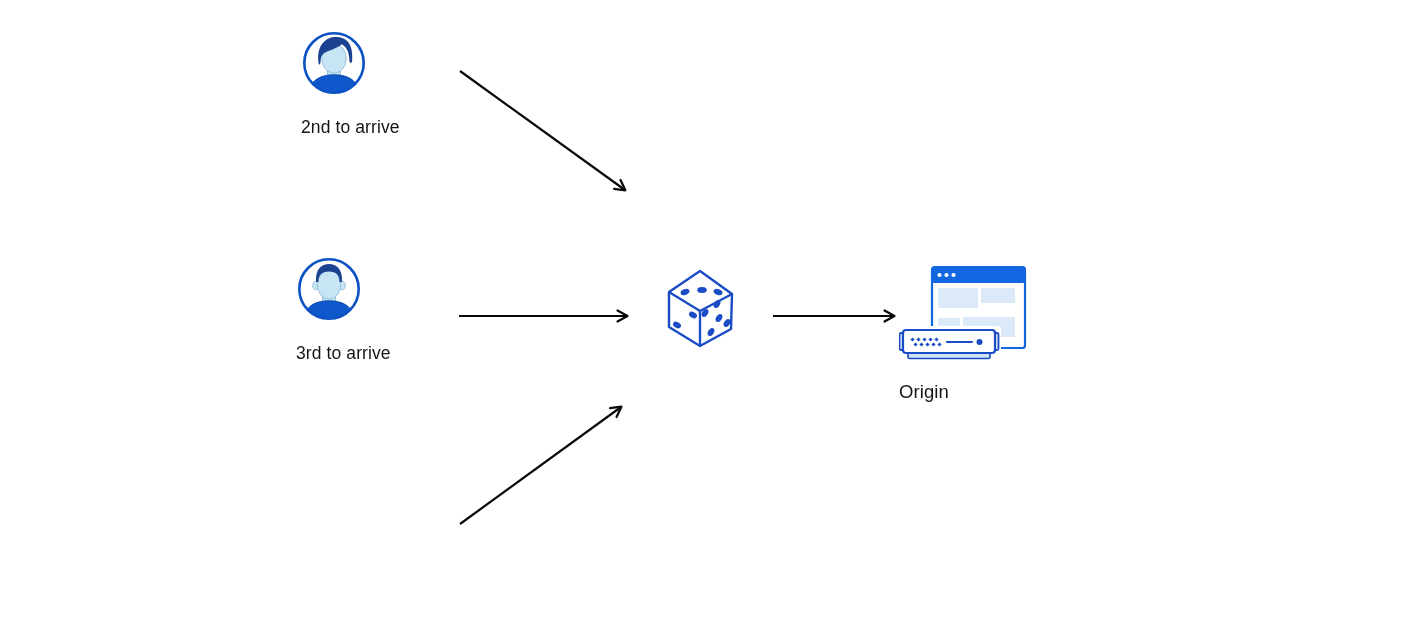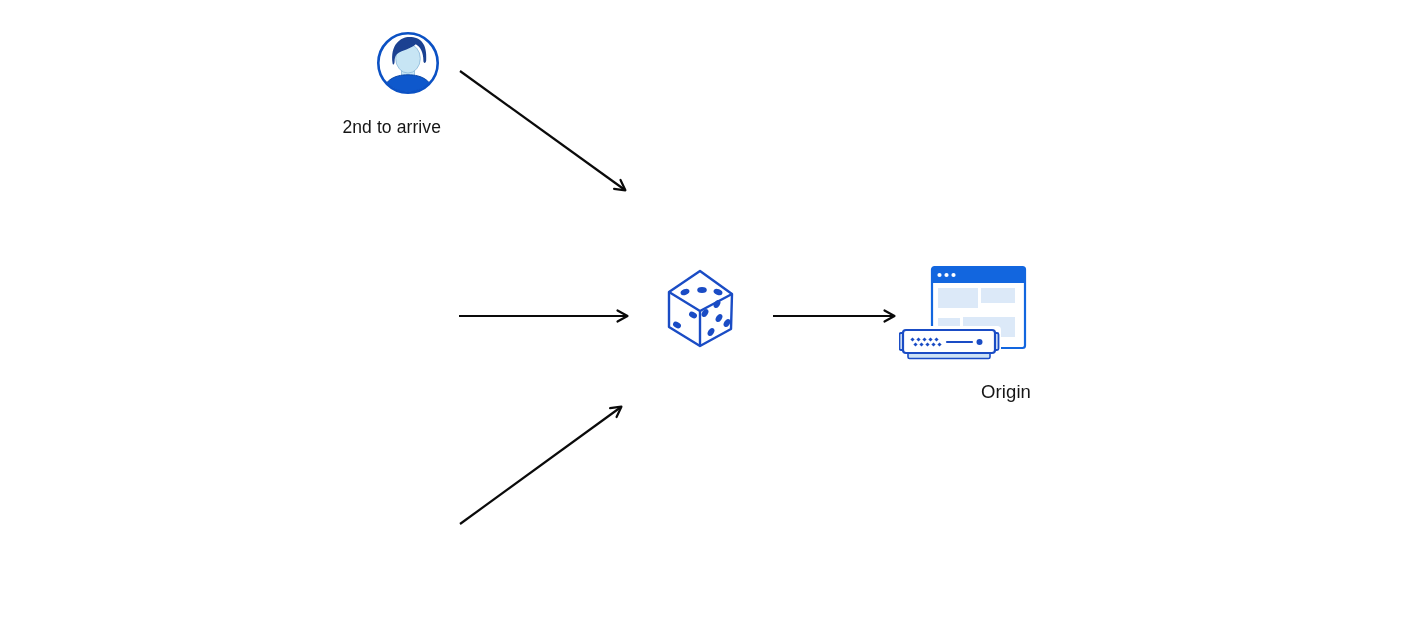--- a/index.html
+++ b/index.html
@@ -5,21 +5,21 @@
   html, body { margin: 0; padding: 0; background: #ffffff; }
   .canvas {
     position: relative;
     width: 1405px;
     height: 633px;
     background: #ffffff;
     overflow: hidden;
     font-family: "Liberation Sans", "DejaVu Sans", sans-serif;
   }
   .arrow-layer { position: absolute; left: 0; top: 0; }
-  .node { position: absolute; display: flex; flex-direction: column; align-items: flex-end; }
+  .node { position: absolute; display: flex; flex-direction: column; align-items: flex-start; }
   .node-label {
     margin-top: 21px;
     font-size: 17.5px;
     line-height: 20px;
     color: #151515;
     letter-spacing: 0.1px;
     white-space: nowrap;
     text-align: center;
   }
   .origin-label { margin-top: 18px; font-size: 18.5px; }
@@ -56,20 +56,41 @@
                  C51,33.5 48.4,33.8 48.4,30.8 C48.4,22.5 45.6,17 40.8,14.2
                  C36.5,18.6 26.5,20.2 21.8,24.2 C20.2,26 19.6,28.4 19.6,31.2
                  C19.6,34.2 17.9,35.8 17.6,33.5 Z" fill="#1b4191"></path>
         <path d="M6,67 C8,50.5 19,44.8 33,44.8 C47,44.8 58,50.5 60,67 Z" fill="#0e58cc" stroke="#0c47a6" stroke-width="1"></path>
       </g>
       <circle cx="33" cy="33" r="29.7" fill="none" stroke="#0b51c4" stroke-width="2.6"></circle>
     </svg>
     <div class="node-label">2nd to arrive</div>
   </div>
 
+  <div class="node" style="left:296px; top:256px; width:140px;">
+    <svg width="66" height="66" viewBox="0 0 66 66">
+      <defs>
+          <clipPath id="clipB">
+            <circle cx="33" cy="33" r="29"></circle>
+          </clipPath>
+        </defs>
+      <circle cx="33" cy="33" r="29" fill="#ffffff"></circle>
+      <g clip-path="url(#clipB)">
+        <rect x="26.5" y="36" width="13" height="14" fill="#c7e5f4" stroke="#8ab8d9" stroke-width="0.8"></rect>
+        <ellipse cx="19.8" cy="29.5" rx="3.1" ry="4.1" fill="#c7e5f4" stroke="#8ab8d9" stroke-width="0.8"></ellipse>
+        <ellipse cx="46.2" cy="29.5" rx="3.1" ry="4.1" fill="#c7e5f4" stroke="#8ab8d9" stroke-width="0.8"></ellipse>
+        <ellipse cx="33" cy="28.8" rx="11.8" ry="14.2" fill="#c7e5f4" stroke="#8ab8d9" stroke-width="0.8"></ellipse>
+        <path d="M20,26 C19.2,12.8 25.8,8 33,8 C40.2,8 46.8,12.8 46,26
+                 L43.6,26 C43.6,19 40.4,15.4 33,15.4 C25.6,15.4 22.4,19 22.4,26 Z" fill="#1b4191"></path>
+        <path d="M6,67 C8,50.5 19,44.8 33,44.8 C47,44.8 58,50.5 60,67 Z" fill="#0e58cc" stroke="#0c47a6" stroke-width="1"></path>
+      </g>
+      <circle cx="33" cy="33" r="29.7" fill="none" stroke="#0b51c4" stroke-width="2.6"></circle>
+    </svg>
+    <div class="node-label">3rd to arrive</div>
+  </div>
 
 
   <div class="node" style="left:662px; top:262px; width:80px;">
     <svg width="80" height="90" viewBox="0 0 80 90">
       <g stroke="#1a4cc5" stroke-width="2.4" stroke-linejoin="round" fill="#ffffff">
         <path d="M38,9 L7,30 L7,65 L38,84 L69,67 L70,32 Z"></path>
         <path d="M7,30 L38,49 L70,32" fill="none"></path>
         <path d="M38,49 L38,84" fill="none"></path>
       </g>
       <g fill="#1a4cc5">

